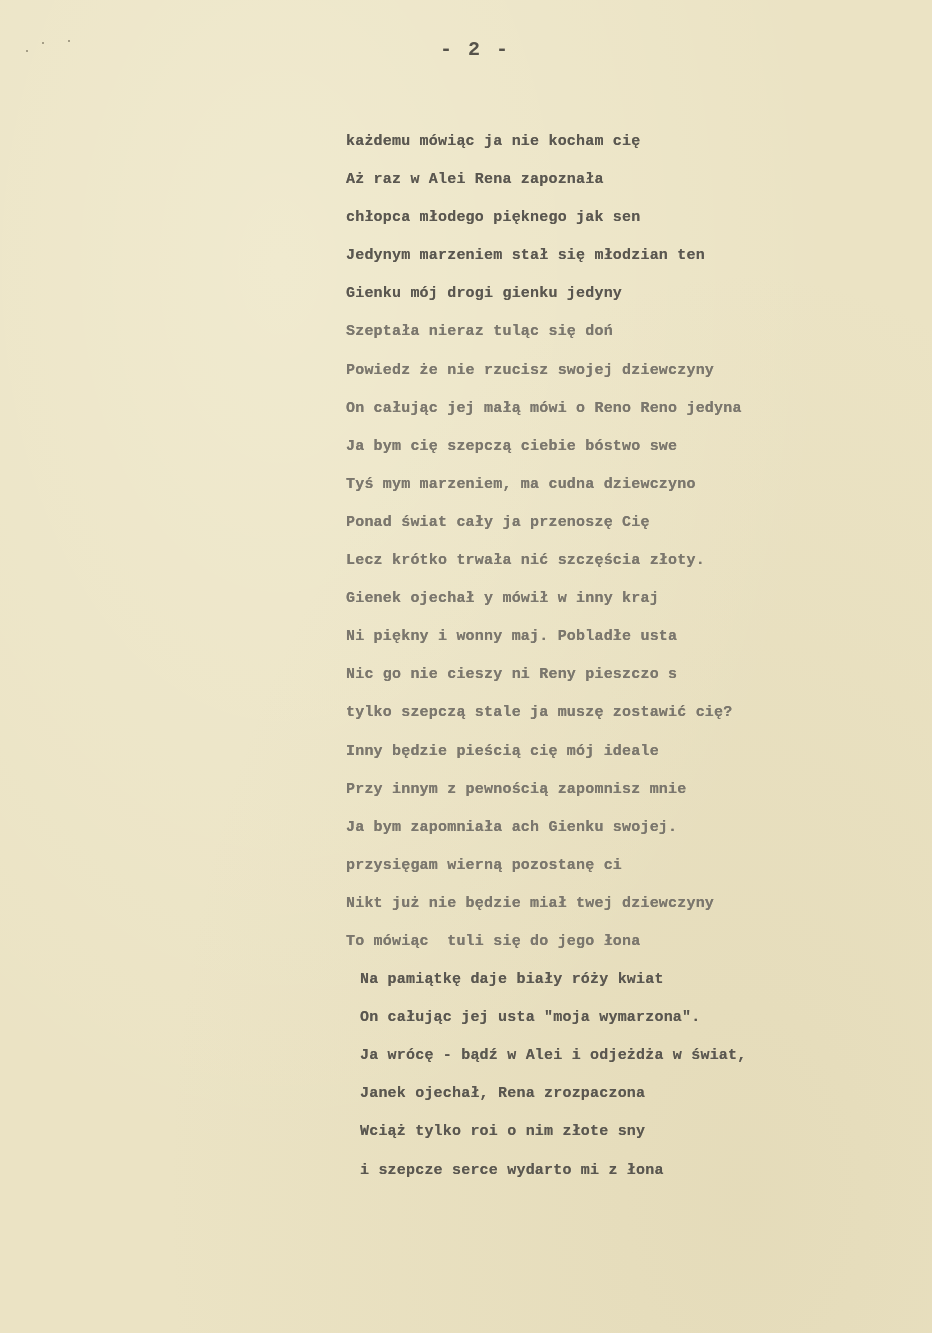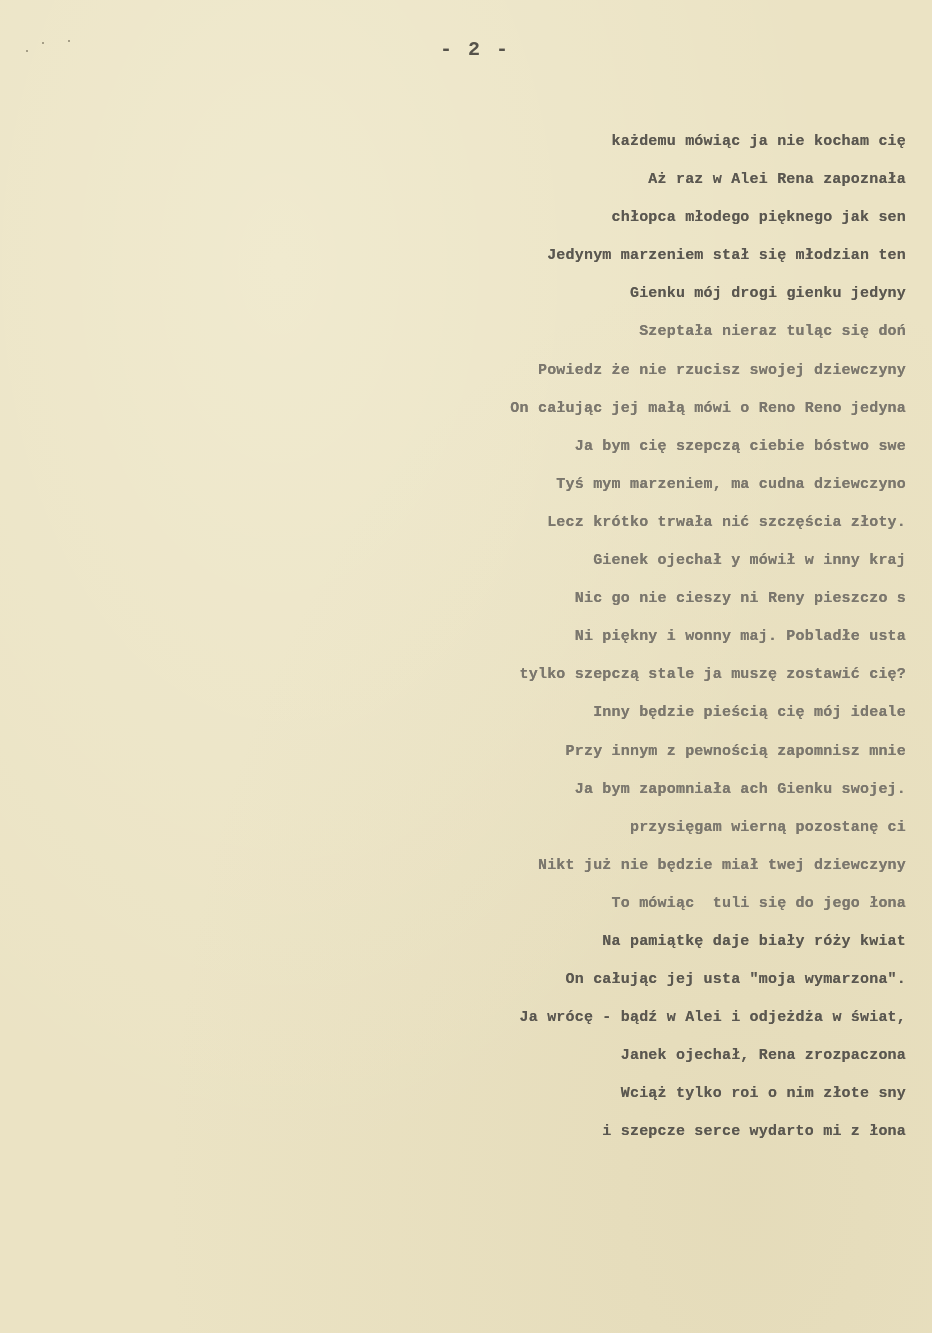--- a/index.html
+++ b/index.html
@@ -45,21 +45,20 @@
     .line {
       font-family: "Liberation Mono", "DejaVu Sans Mono", monospace;
       font-size: 15px;
       font-weight: bold;
       line-height: 38.1px;
       height: 38.1px;
       white-space: pre;
       color: #5a5750;
       letter-spacing: 0.2px;
       text-shadow: 0 0 0.6px rgba(70,66,60,0.6);
-      text-align: right;
     }
     .line.faint { color: #7b776e; }
     .line.indent { padding-left: 14px; }
     .speck {
       position: absolute;
       width: 2px; height: 2px;
       border-radius: 50%;
       background: #8d8670;
     }
   </style>
@@ -77,24 +76,25 @@
     <div class="line">każdemu mówiąc ja nie kocham cię</div>
     <div class="line">Aż raz w Alei Rena zapoznała</div>
     <div class="line">chłopca młodego pięknego jak sen</div>
     <div class="line">Jedynym marzeniem stał się młodzian ten</div>
     <div class="line">Gienku mój drogi gienku jedyny</div>
     <div class="line faint">Szeptała nieraz tuląc się doń</div>
     <div class="line faint">Powiedz że nie rzucisz swojej dziewczyny</div>
     <div class="line faint">On całując jej małą mówi o Reno Reno jedyna</div>
     <div class="line faint">Ja bym cię szepczą ciebie bóstwo swe</div>
     <div class="line faint">Tyś mym marzeniem, ma cudna dziewczyno</div>
+    <div class="line faint">Ponad świat cały ja przenoszę Cię</div>
     <div class="line faint">Lecz krótko trwała nić szczęścia złoty.</div>
     <div class="line faint">Gienek ojechał y mówił w inny kraj</div>
+    <div class="line faint">Ni piękny i wonny maj. Pobladłe usta</div>
     <div class="line faint">Nic go nie cieszy ni Reny pieszczo s</div>
-    <div class="line faint">Ni piękny i wonny maj. Pobladłe usta</div>
     <div class="line faint">tylko szepczą stale ja muszę zostawić cię?</div>
     <div class="line faint">Inny będzie pieścią cię mój ideale</div>
     <div class="line faint">Przy innym z pewnością zapomnisz mnie</div>
     <div class="line faint">Ja bym zapomniała ach Gienku swojej.</div>
     <div class="line faint">przysięgam wierną pozostanę ci</div>
     <div class="line faint">Nikt już nie będzie miał twej dziewczyny</div>
     <div class="line faint">To mówiąc  tuli się do jego łona</div>
     <div class="line indent">Na pamiątkę daje biały róży kwiat</div>
     <div class="line indent">On całując jej usta "moja wymarzona".</div>
     <div class="line indent">Ja wrócę - bądź w Alei i odjeżdża w świat,</div>

